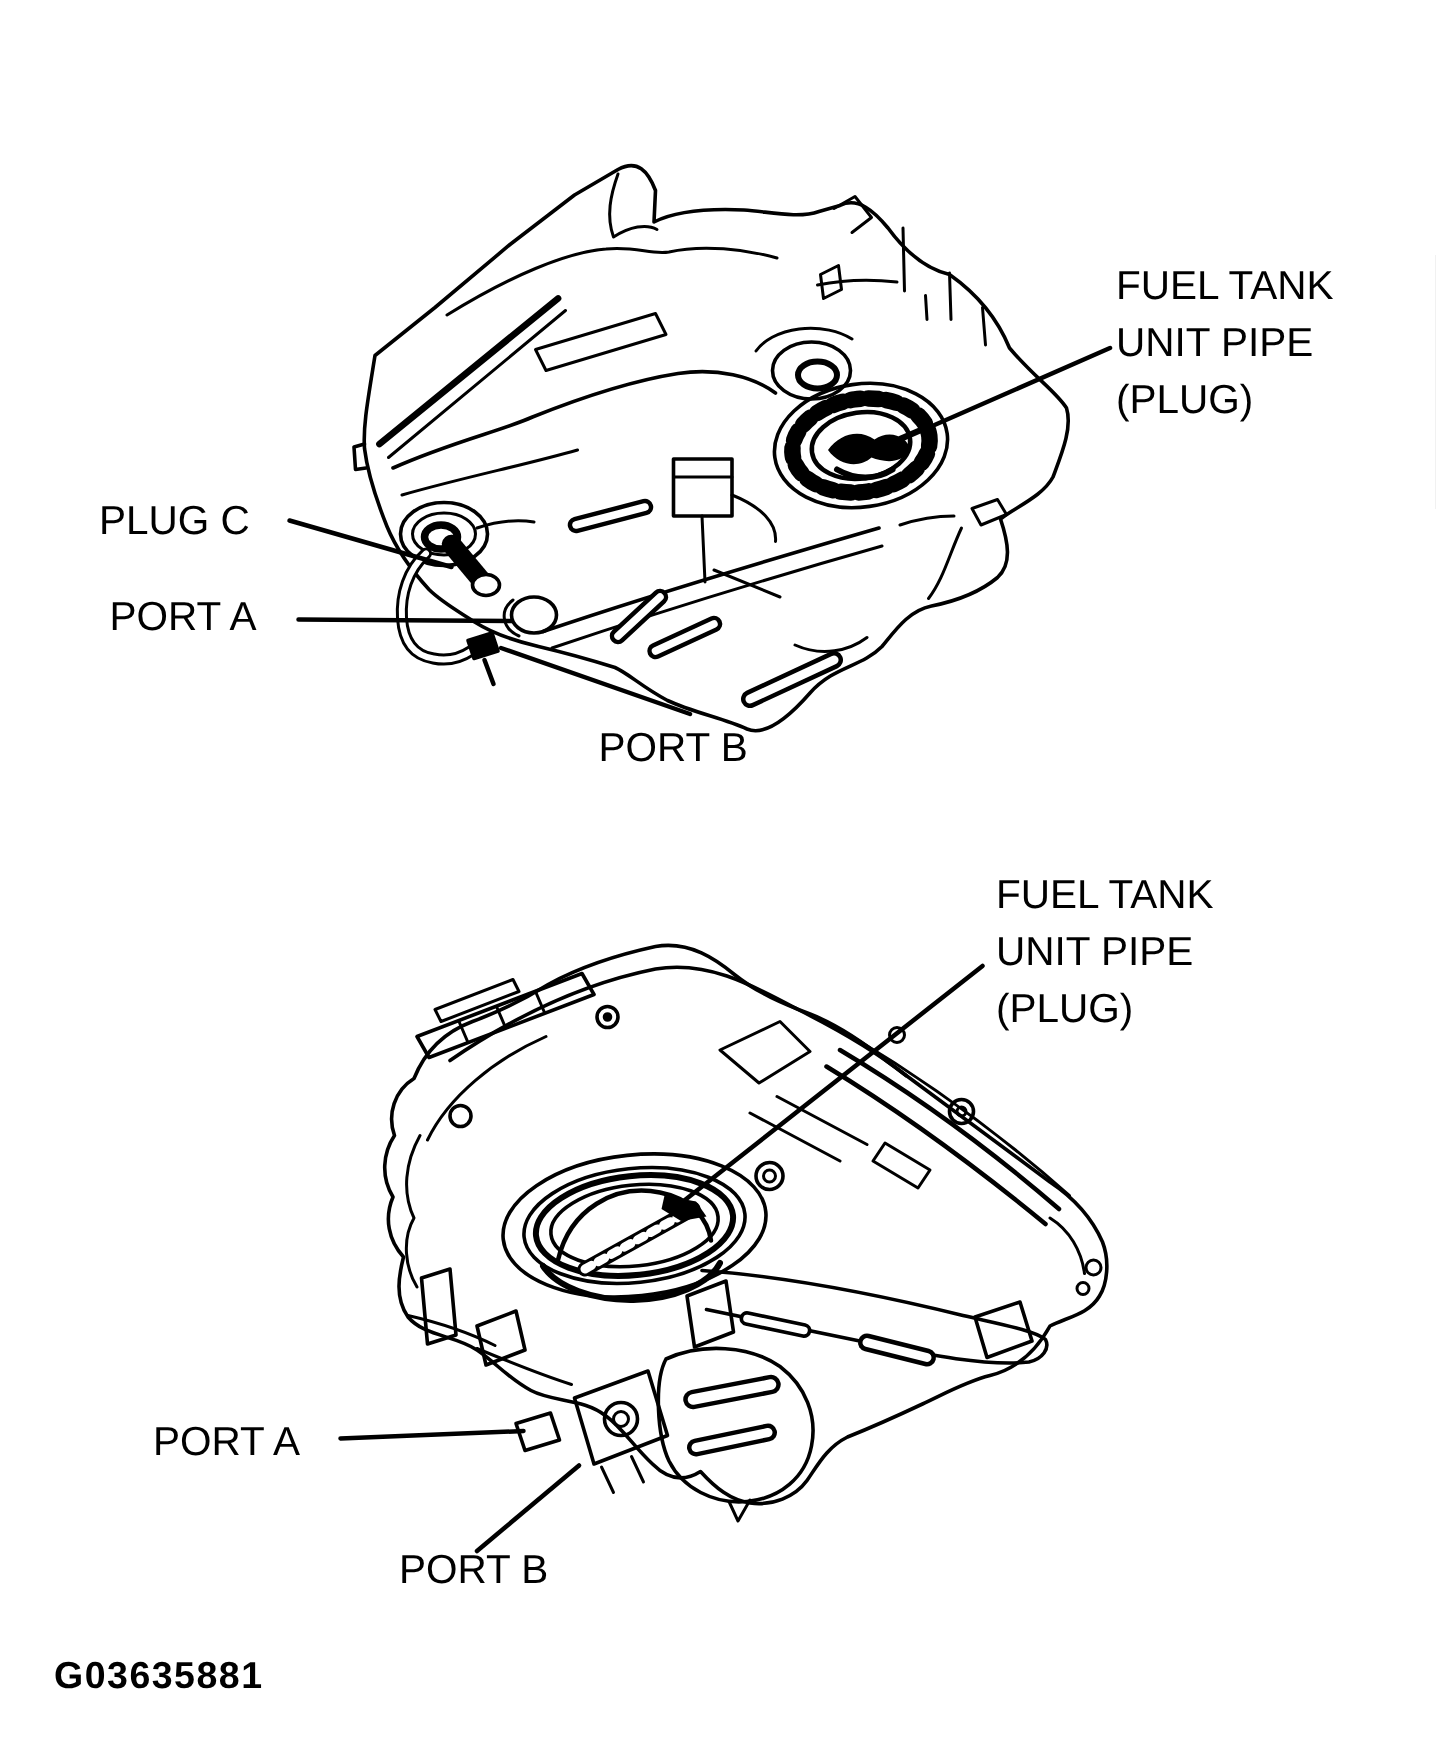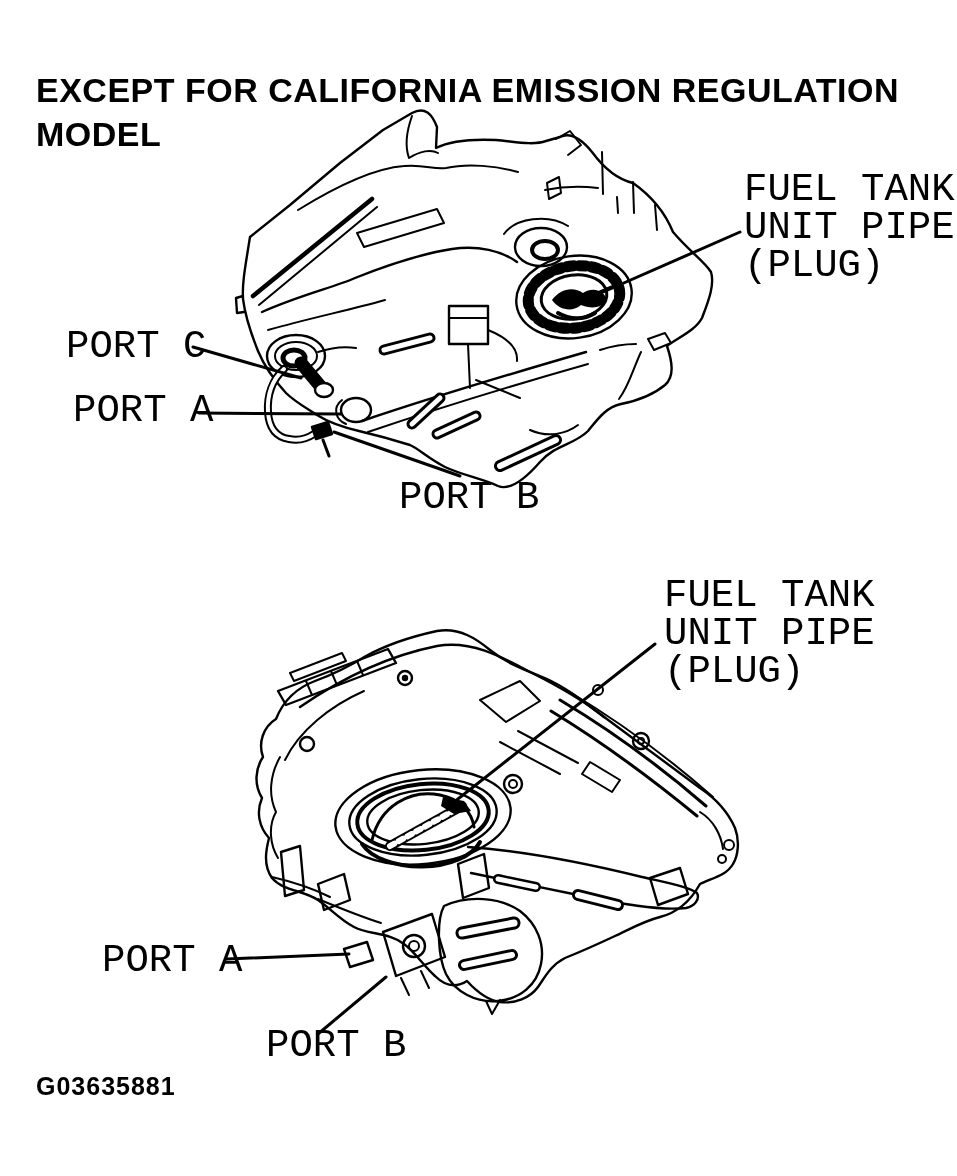--- a/index.html
+++ b/index.html
@@ -20,31 +20,31 @@
   .ttl{
     position:absolute;
     font-weight:bold;
     font-size:34px;
     line-height:44px;
     letter-spacing:0.5px;
     white-space:nowrap;
   }
   .lbl{
     position:absolute;
-    font-size:39px;
+    font-size:27px;
     line-height:38px;
     white-space:nowrap;
-    font-family:Liberation Mono, monospace;
   }
   .code{
     position:absolute;
     font-size:25px;
     font-weight:bold;
     letter-spacing:1px;
     white-space:nowrap;
+    margin-top:31px;
   }
 </style>
 </head>
 <body>
 
 <div id="page">
 
   <svg id="art" viewBox="0 0 957 1176" xmlns="http://www.w3.org/2000/svg">
 
     <g stroke="#000" fill="none" stroke-width="2.4" stroke-linejoin="round" stroke-linecap="round">
@@ -237,32 +237,28 @@
       <line x1="740" y1="232" x2="601" y2="293"></line>
       <line x1="193" y1="347" x2="301" y2="378"></line>
       <line x1="199" y1="413" x2="341" y2="414"></line>
       <line x1="334" y1="432" x2="460" y2="476"></line>
       <line x1="655" y1="644" x2="449" y2="806"></line>
       <line x1="227" y1="959" x2="349" y2="954"></line>
       <line x1="318" y1="1034" x2="386" y2="977"></line>
     </g>
   </svg>
 
-  <div class="ttl" style="left:36px;top:68px">
-    <div>EXCEPT FOR CALIFORNIA EMISSION REGULATION</div>
-    <div>MODEL</div>
-  </div>
 
   <div class="lbl" style="left:744px;top:171px">
     <div>FUEL TANK</div>
     <div>UNIT PIPE</div>
     <div>(PLUG)</div>
   </div>
 
-  <div class="lbl" style="left:66px;top:328px">PORT C</div>
+  <div class="lbl" style="left:66px;top:328px">PLUG C</div>
   <div class="lbl" style="left:73px;top:392px">PORT A</div>
   <div class="lbl" style="left:399px;top:479px">PORT B</div>
 
 
   <div class="lbl" style="left:664px;top:577px">
     <div>FUEL TANK</div>
     <div>UNIT PIPE</div>
     <div>(PLUG)</div>
   </div>
 

